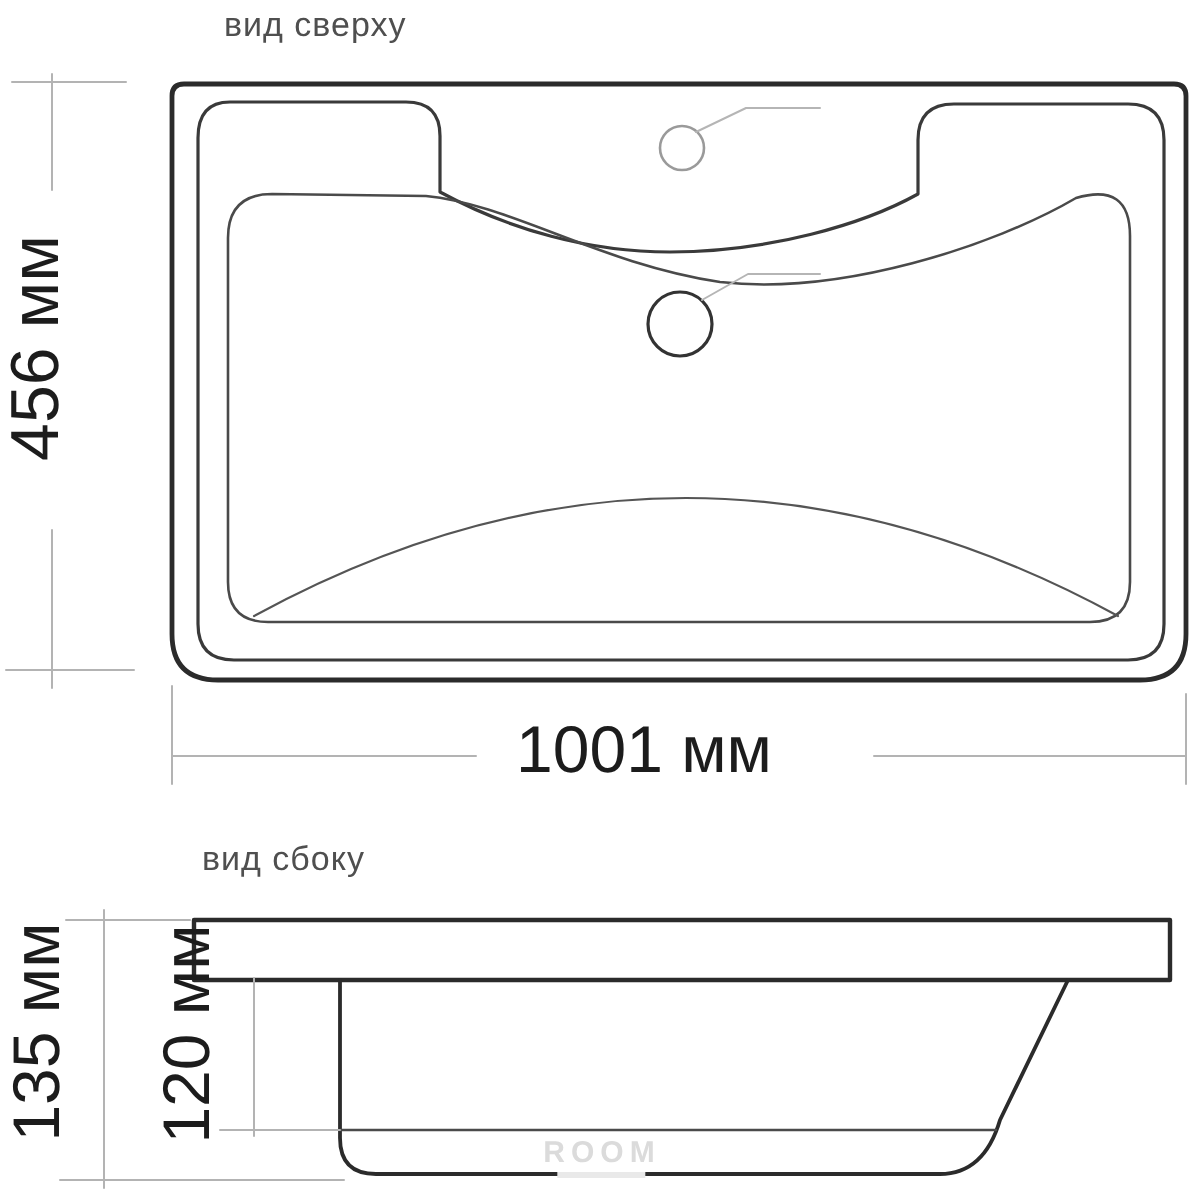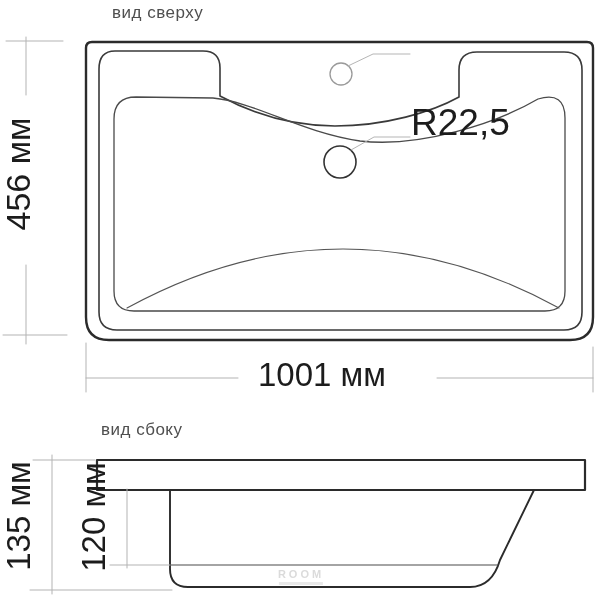--- a/index.html
+++ b/index.html
@@ -11,21 +11,21 @@
   .txt{position:absolute;white-space:nowrap;line-height:1;color:#1c1c1c;}
   .view-title{font-size:17px;color:#4f4f4f;letter-spacing:.5px;}
   .dim-big{font-size:33px;color:#1c1c1c;}
   .r-label{font-size:37px;color:#1c1c1c;}
   .vert{transform:translate(-50%,-50%) rotate(-90deg);transform-origin:center center;}
   .hcenter{transform:translateX(-50%);}
   .watermark{
     position:absolute;left:301px;top:569px;transform:translateX(-50%);
     text-align:center;color:#dbdbdb;
   }
-  .watermark .wm-text{font-size:11px;font-weight:bold;letter-spacing:3px;line-height:1;}
+  .watermark .wm-text{font-size:15px;font-weight:bold;letter-spacing:3px;line-height:1;}
   .watermark .wm-bar{width:44px;height:3px;background:#e9e9e9;margin:2px auto 0 auto;}
 </style>
 </head>
 <body>
 
 <div id="canvas">
 
   <svg id="lineart" width="600" height="600" viewBox="0 0 600 600" fill="none" stroke-linecap="round" stroke-linejoin="round">
 
     <g>
@@ -92,21 +92,20 @@
       <g stroke="#b3b3b3" stroke-width="1">
         <path d="M 110,565 L 170,565"></path>
         <path d="M 127,489 L 127,568"></path>
       </g>
     </g>
   </svg>
 
   <div class="txt view-title" style="left:76px;top:4px;margin-left:36px;">вид сверху</div>
 
 
-  <div class="txt r-label" style="left:411px;top:104px;">R22,5</div>
 
   <div class="txt dim-big vert" style="left:18px;top:174px;font-size:34px;">456 мм</div>
 
   <div class="txt dim-big hcenter" style="left:322px;top:358px;">1001 мм</div>
 
   <div class="txt view-title" style="left:101px;top:421px;">вид сбоку</div>
 
   <div class="txt dim-big vert" style="left:18px;top:516px;">135 мм</div>
 
   <div class="txt dim-big vert" style="left:93px;top:517px;">120 мм</div>

